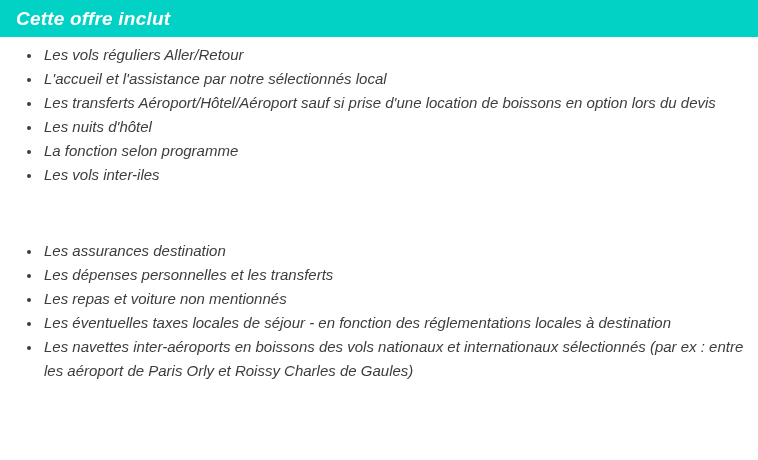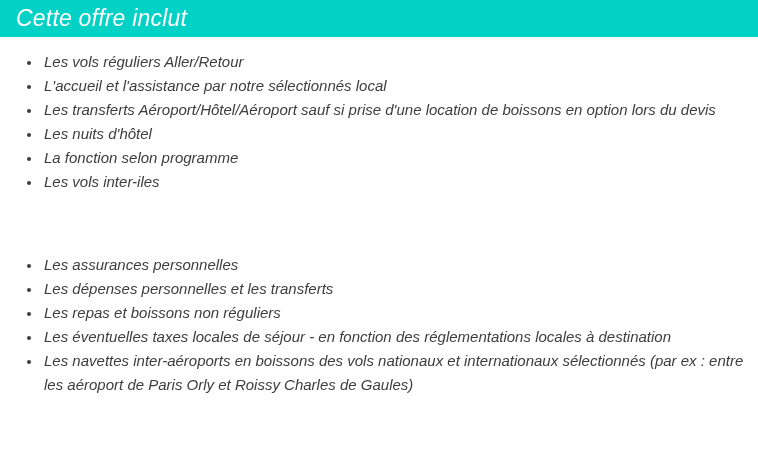--- a/index.html
+++ b/index.html
@@ -19,30 +19,30 @@
     height: 37px;
     background: #02D1C6;
     display: flex;
     align-items: center;
     padding: 0 16px;
     box-sizing: border-box;
   }
   .band h2 {
     margin: 0;
     color: #ffffff;
-    font-size: 23px;
+    font-size: 19px;
     font-style: italic;
-    font-weight: normal;
+    font-weight: bold;
     letter-spacing: 0.2px;
     white-space: nowrap;
   }
   ul.items {
     list-style: disc outside;
     margin: 0;
-    padding: 13px 14px 0 42px;
+    padding: 6px 14px 0 42px;
     color: #3d3d3d;
     font-style: italic;
     font-size: 15px;
     line-height: 24px;
   }
   ul.items li {
     padding-left: 2px;
   }
   ul.items li::marker {
     color: #3d3d3d;
@@ -66,21 +66,21 @@
         <li>L'accueil et l'assistance par notre sélectionnés local</li>
         <li>Les transferts Aéroport/Hôtel/Aéroport sauf si prise d'une location de boissons en option lors du devis</li>
         <li>Les nuits d'hôtel</li>
         <li>La fonction selon programme</li>
         <li>Les vols inter-iles</li>
       </ul>
   </section>
 
   <section class="section-gap">
     <ul class="items">
-        <li>Les assurances personnelles</li>
+        <li>Les assurances destination</li>
         <li>Les dépenses personnelles et les transferts</li>
-        <li>Les repas et boissons non réguliers</li>
+        <li>Les repas et voiture non mentionnés</li>
         <li>Les éventuelles taxes locales de séjour - en fonction des réglementations locales à destination</li>
         <li>Les navettes inter-aéroports en boissons des vols nationaux et internationaux sélectionnés (par ex : entre les aéroport de Paris Orly et Roissy Charles de Gaules)</li>
       </ul>
   </section>
 
 </div>
 
 </body></html>

